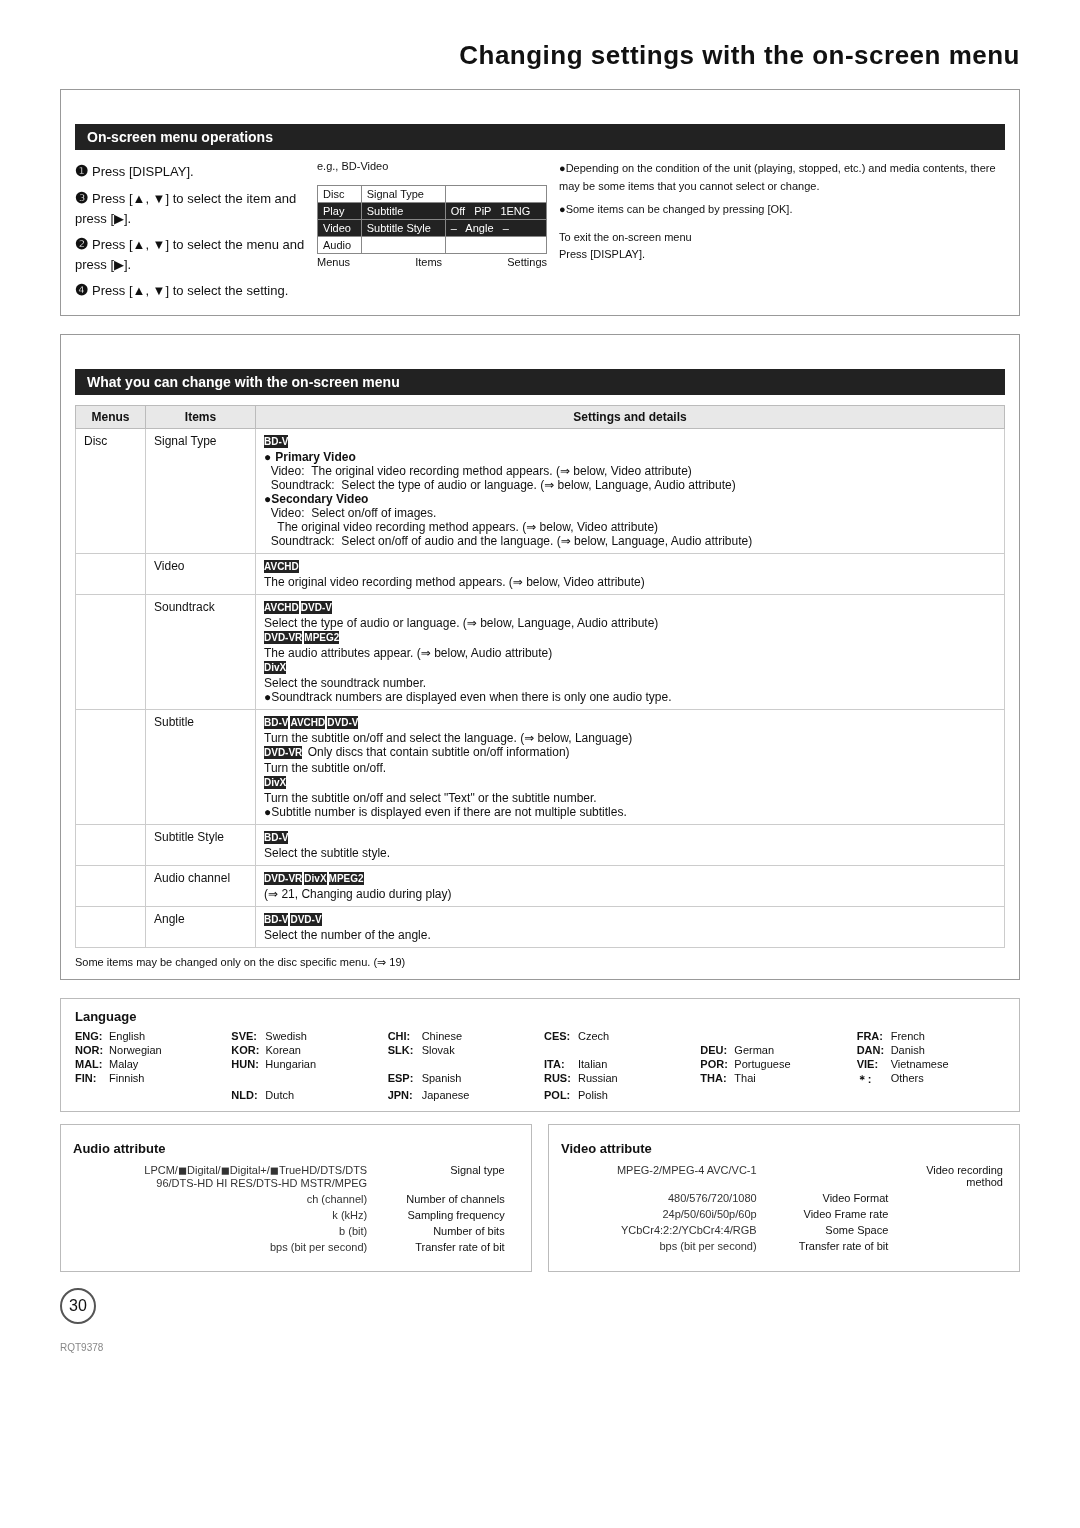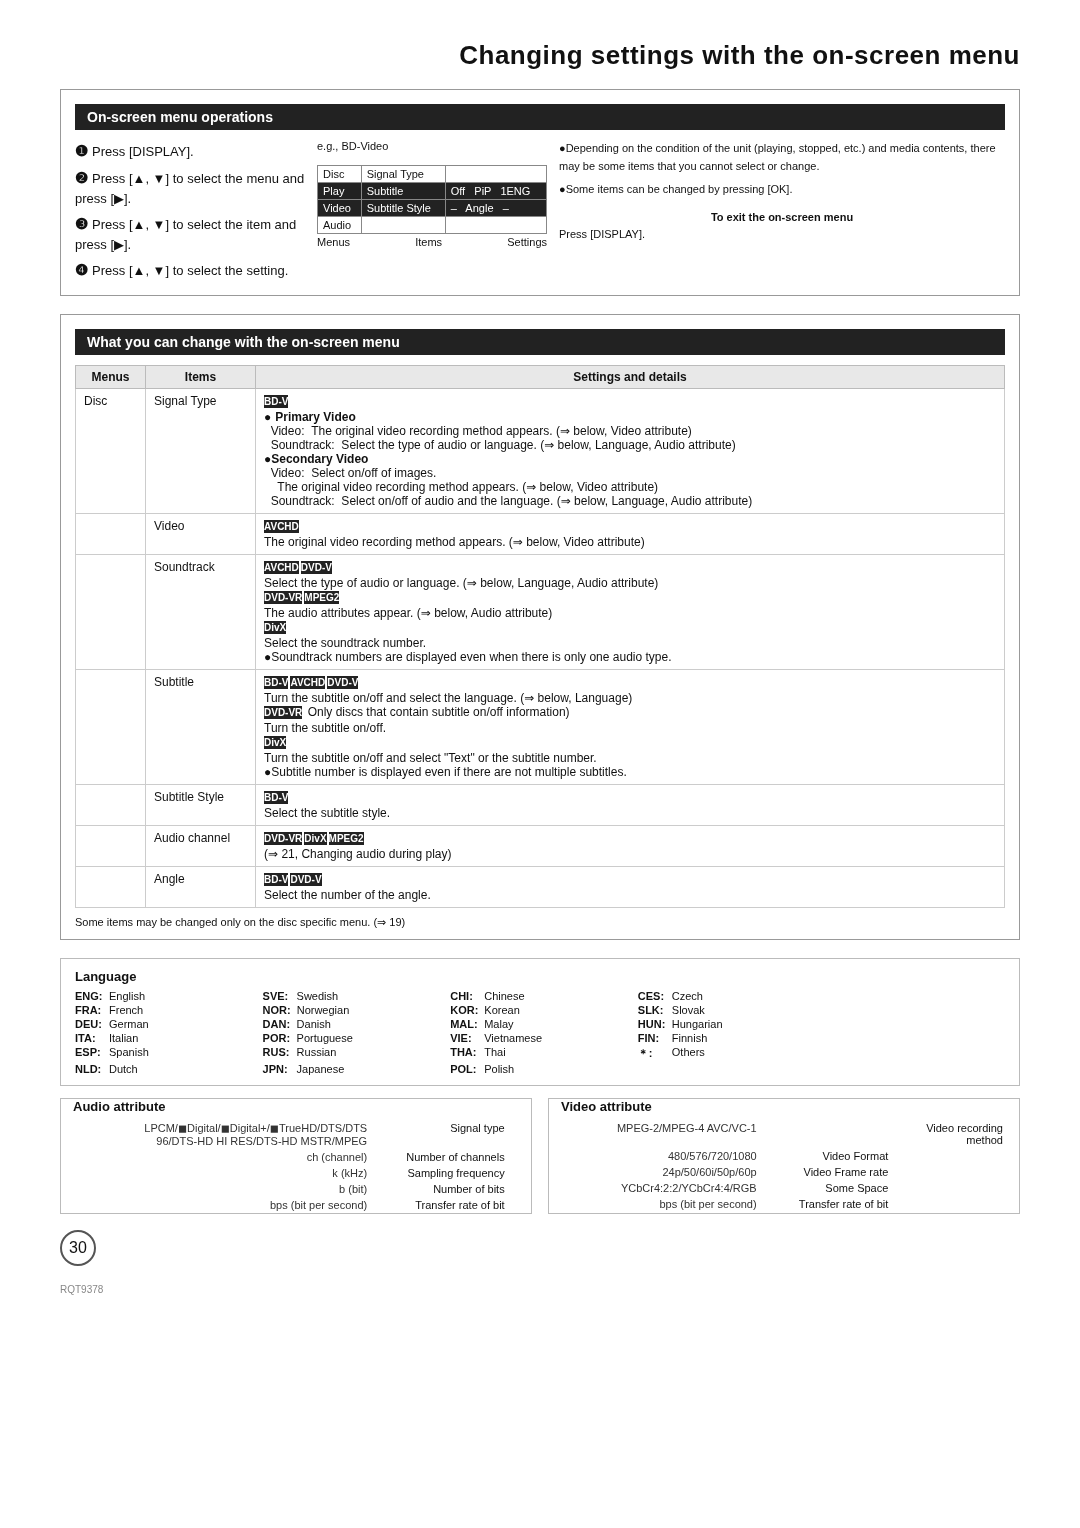--- a/index.html
+++ b/index.html
@@ -19,20 +19,21 @@
       margin-bottom: 18px;
       letter-spacing: 0.5px;
     }
     .section-header {
       background: #222;
       color: #fff;
       font-size: 14px;
       font-weight: bold;
       padding: 5px 12px;
       margin-bottom: 10px;
+      margin-top: 20px;
     }
     .section-box {
       border: 1px solid #999;
       padding: 14px 14px 10px 14px;
       margin-bottom: 18px;
     }
     
     .onscreen-ops {
       display: flex;
       gap: 12px;
@@ -130,39 +131,39 @@
       padding: 10px 14px;
       margin-bottom: 12px;
     }
     .lang-title {
       font-weight: bold;
       font-size: 13px;
       margin-bottom: 6px;
     }
     .lang-grid {
       display: grid;
-      grid-template-columns: repeat(5, 1fr);
+      grid-template-columns: repeat(6, 1fr);
       gap: 2px 8px;
       font-size: 11px;
     }
     .lang-item {
       display: flex;
       gap: 6px;
     }
     .lang-code { font-weight: bold; min-width: 28px; }
     
     .av-row {
       display: flex;
       gap: 16px;
       margin-bottom: 10px;
     }
     .attr-box {
       flex: 1;
       border: 1px solid #bbb;
-      padding: 0 12px;
+      padding: 16px 12px;
     }
     .attr-title {
       font-weight: bold;
       font-size: 13px;
       margin-bottom: 6px;
     }
     .attr-table {
       width: 100%;
       font-size: 11px;
       border-collapse: collapse;
@@ -199,22 +200,22 @@
 <body>
 
 <h1 class="page-title">Changing settings with the on-screen menu</h1>
 
 <div class="section-box">
   <div class="section-header">On-screen menu operations</div>
   <div class="onscreen-ops">
 
     <div class="steps-col">
       <div class="step"><span class="circled">❶</span> Press [DISPLAY].</div>
+      <div class="step"><span class="circled">❸</span> Press [▲, ▼] to select the item and press [▶].</div>
       <div class="step"><span class="circled">❷</span> Press [▲, ▼] to select the menu and press [▶].</div>
-      <div class="step"><span class="circled">❸</span> Press [▲, ▼] to select the item and press [▶].</div>
       <div class="step"><span class="circled">❹</span> Press [▲, ▼] to select the setting.</div>
     </div>
 
     <div class="menu-diagram">
       <div class="bd-video-label">e.g., BD-Video</div>
       <table class="menu-table">
         <tbody>
             <tr>
           <td>Disc</td>
               <td>Signal Type</td>
@@ -241,21 +242,21 @@
         <span>Menus</span>
         <span>Items</span>
         <span>Settings</span>
       </div>
     </div>
 
     <div class="notes-col">
       <div class="note">●Depending on the condition of the unit (playing, stopped, etc.) and media contents, there may be some items that you cannot select or change.</div>
       <div class="note">●Some items can be changed by pressing [OK].</div>
       <div class="exit-note">
-        <div style="font-weight:bold;text-align:center;">To exit the on-screen menu</div>
+        <div style="font-weight:normal;">To exit the on-screen menu</div>
         <div>Press [DISPLAY].</div>
       </div>
     </div>
   </div>
 </div>
 
 <div class="section-box">
   <div class="section-header">What you can change with the on-screen menu</div>
   <table class="change-table">
     <thead>

